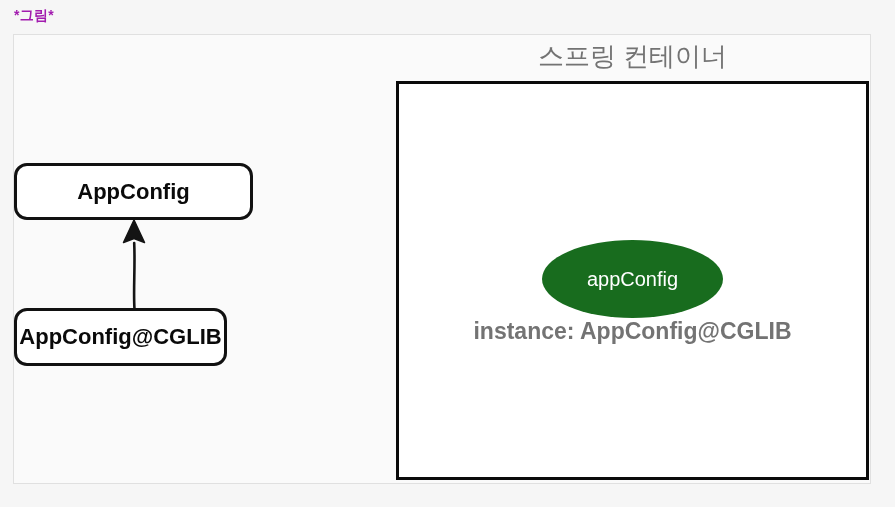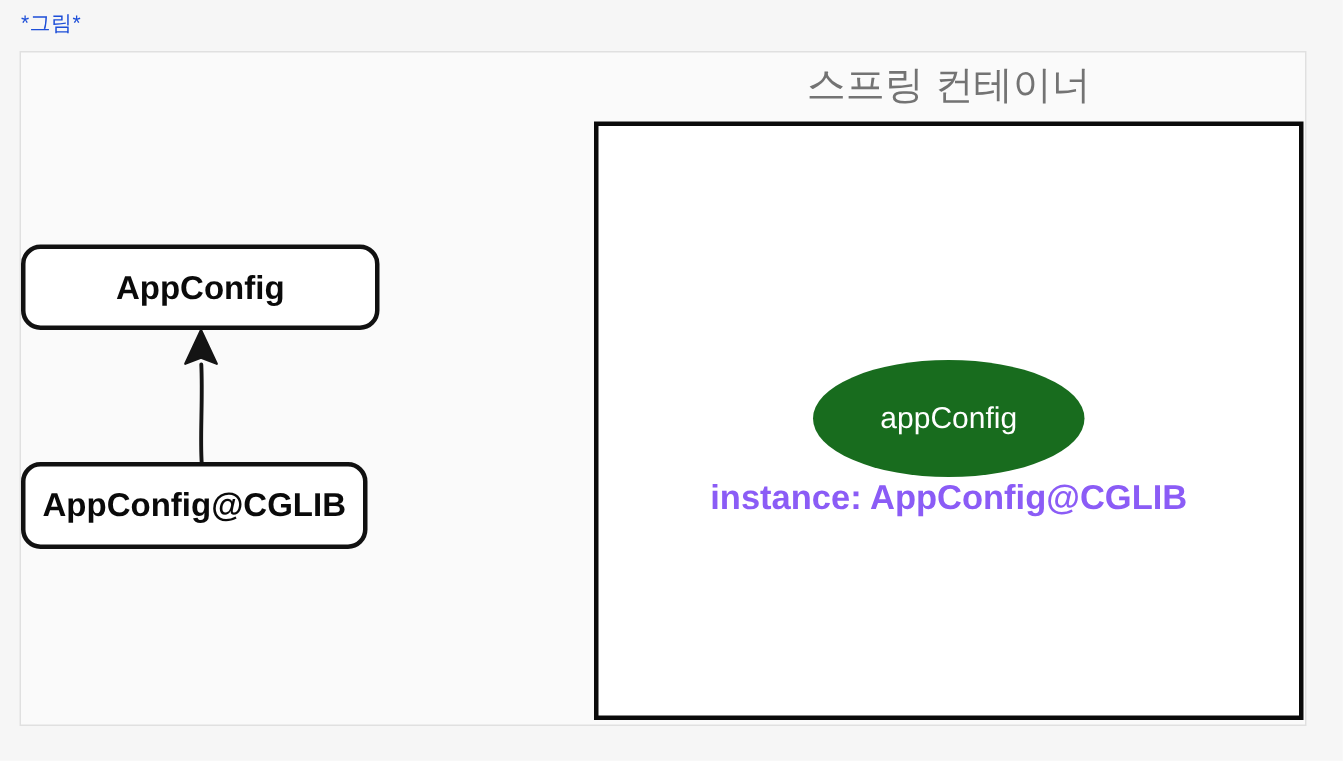--- a/index.html
+++ b/index.html
@@ -12,22 +12,22 @@
     background: #f6f6f6;
     font-family: "Liberation Sans", sans-serif;
     position: relative;
     overflow: hidden;
   }
   .figure-label {
     position: absolute;
     left: 14px;
     top: 7px;
     font-size: 14px;
-    font-weight: normal;
-    color: #1d4ed8;
+    font-weight: bold;
+    color: #a21caf;
     letter-spacing: 0.3px;
   }
   .figure-frame {
     position: absolute;
     left: 13px;
     top: 34px;
     width: 858px;
     height: 450px;
     background: #fafafa;
     border: 1.5px solid #e0e0e0;
@@ -69,21 +69,21 @@
     font-weight: 400;
   }
   .instance-label {
     position: absolute;
     left: 0;
     top: 234px;
     width: 100%;
     text-align: center;
     font-size: 23px;
     font-weight: bold;
-    color: #8b5cf6;
+    color: #737373;
     white-space: nowrap;
   }
   .class-box {
     position: absolute;
     background: #ffffff;
     border: 3px solid #111111;
     border-radius: 13px;
     box-sizing: border-box;
     display: flex;
     align-items: center;
@@ -95,21 +95,21 @@
   }
   .class-box.top-box {
     left: 0px;
     top: 128px;
     width: 239px;
     height: 57px;
   }
   .class-box.bottom-box {
     left: 0px;
     top: 273px;
-    width: 231px;
+    width: 213px;
     height: 58px;
   }
   .arrow-wrap {
     position: absolute;
     left: 100px;
     top: 184px;
     width: 40px;
     height: 92px;
   }
 </style>

